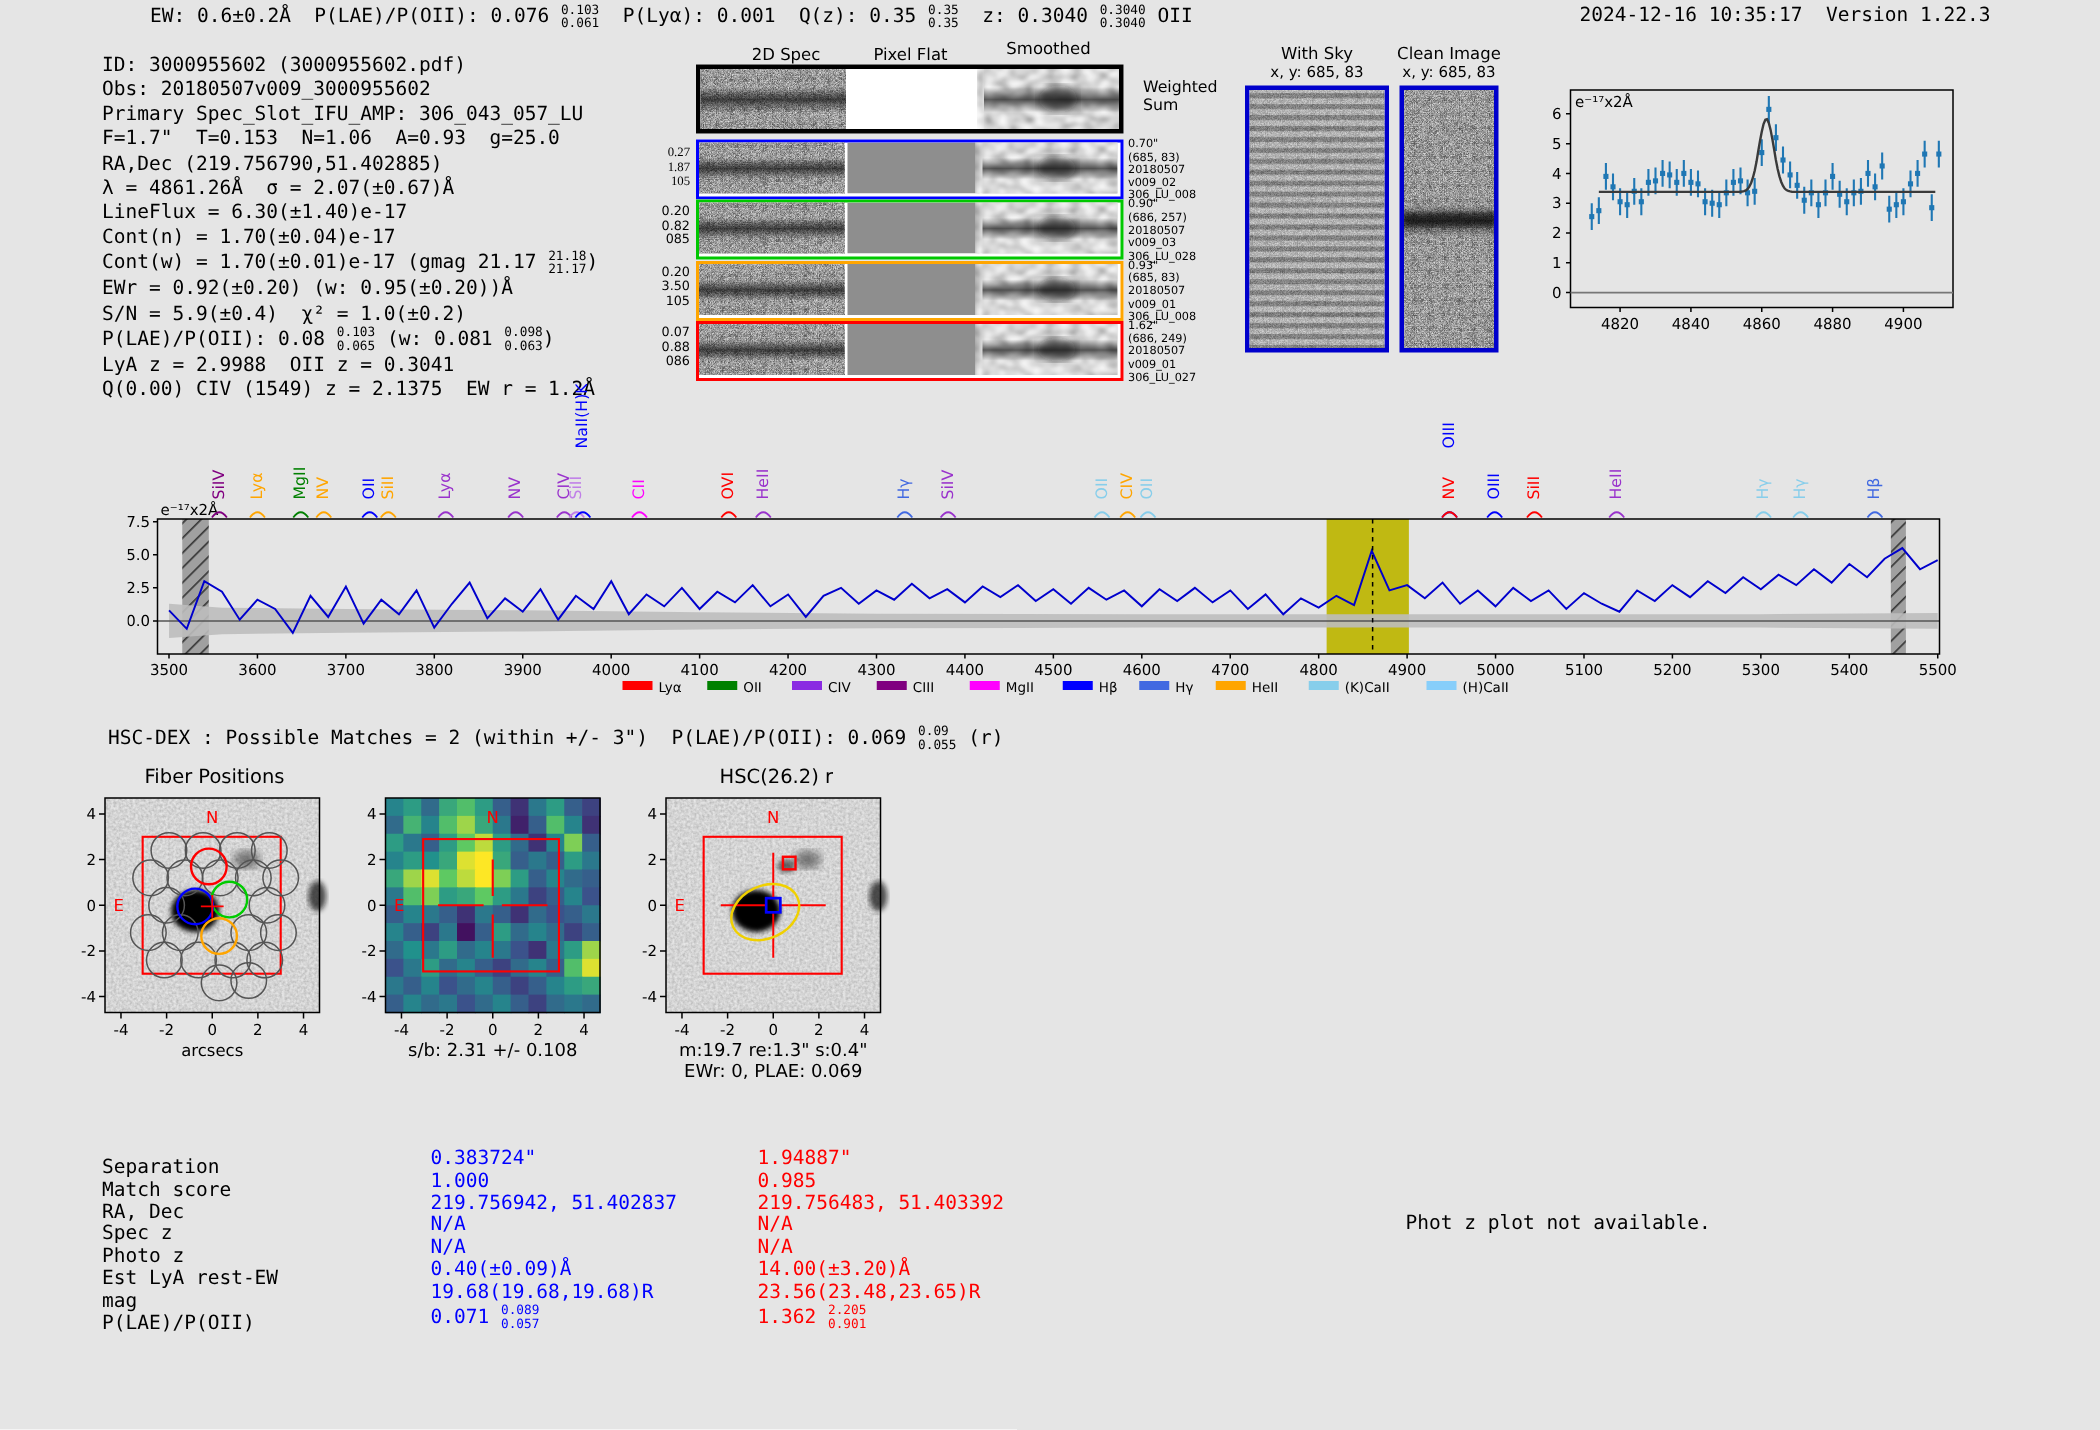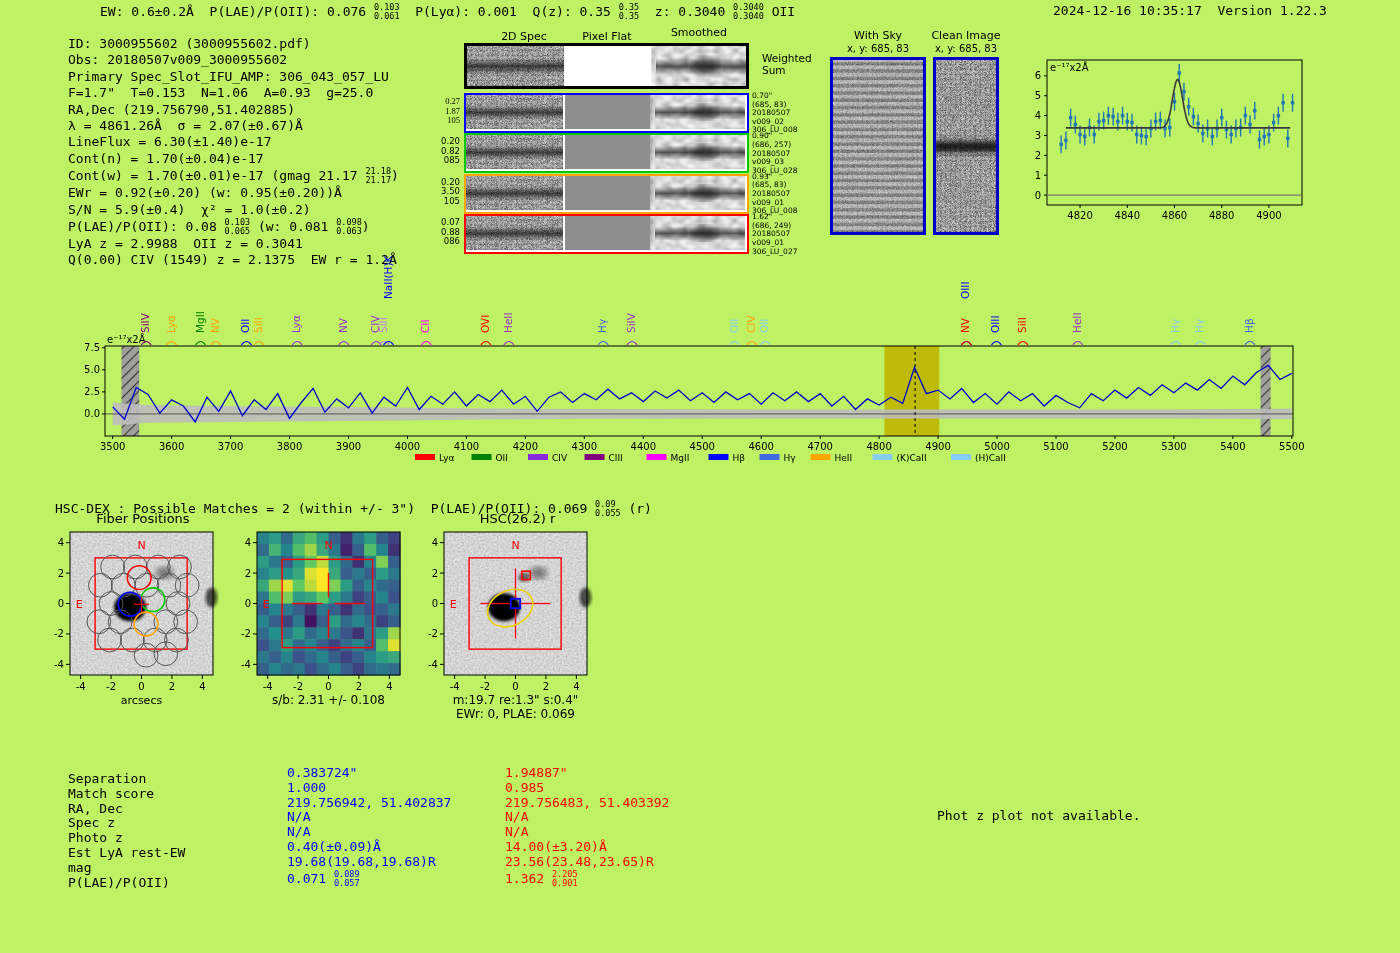--- a/index.html
+++ b/index.html
@@ -1,16 +1,16 @@
 <!DOCTYPE html>
 <html><head>
 <meta charset="utf-8">
 <style>
   html,body{margin:0;padding:0;background:#fff;}
-  #app{position:relative;width:1400px;height:953px;background:#bef264;overflow:hidden;
+  #app{position:relative;width:1400px;height:953px;background:#e5e5e5;overflow:hidden;
        font-family:"DejaVu Sans",sans-serif;color:#000;}
   .mono{font-family:"DejaVu Sans Mono",monospace;}
   .abs{position:absolute;}
   .hdr{font-size:13px;white-space:pre;}
   .info{font-size:13px;line-height:16.4px;white-space:pre;}
   .frac{display:inline-block;text-align:left;font-size:8.5px;line-height:1.05;vertical-align:-0.35em;}
   .frac div{white-space:pre;}
   .colhdr{font-size:11px;text-align:center;}
   .cut-title{font-size:11px;text-align:center;line-height:12px;}
   .cut-sub{font-size:10px;text-align:center;}
@@ -480,21 +480,21 @@
       <rect x="674.5" y="198" width="20" height="6" fill="#4169e1"></rect>
       <text x="698.5" y="205" font-size="9">Hγ</text>
       <rect x="725.5" y="198" width="20" height="6" fill="#ffa500"></rect>
       <text x="749.5" y="205" font-size="9">HeII</text>
       <rect x="787.5" y="198" width="20" height="6" fill="#87ceeb"></rect>
       <text x="811.5" y="205" font-size="9">(K)CaII</text>
       <rect x="866" y="198" width="20" height="6" fill="#87cefa"></rect>
       <text x="890" y="205" font-size="9">(H)CaII</text>
     </svg>
 
-  <div class="abs hdr mono" id="hsc-line" style="left:55px;top:484px;margin-top:16px;"><span>HSC-DEX : Possible Matches = 2 (within +/- 3")  P(LAE)/P(OII): 0.069 </span><span class="frac"><div>0.09</div><div>0.055</div></span><span> (r)</span></div>
+  <div class="abs hdr mono" id="hsc-line" style="left:72px;top:484px;"><span>HSC-DEX : Possible Matches = 2 (within +/- 3")  P(LAE)/P(OII): 0.069 </span><span class="frac"><div>0.09</div><div>0.055</div></span><span> (r)</span></div>
 
   <div class="abs maptitle" style="left:68px;top:511px;width:150px;">Fiber Positions</div>
   <div class="abs maptitle" style="left:255px;top:511px;width:150px;margin-top:21px;">Lineflux Map</div>
   <div class="abs maptitle" style="left:440px;top:511px;width:155px;">HSC(26.2) r</div>
 
   <svg class="abs" id="map-fiber" style="left:40px;top:524px;" width="185" height="200">
       <rect x="30" y="8" width="143" height="143" fill="#d8d8d8"></rect>
       <rect x="30" y="8" width="143" height="143" filter="url(#fLight)" opacity="0.8"></rect>
       <ellipse cx="90.09042553191489" cy="83.3031914893617" rx="16" ry="14" fill="#000" filter="url(#fBlur1)"></ellipse>
       <ellipse cx="124.31914893617021" cy="49.07446808510638" rx="9" ry="6" fill="#222" opacity="0.55" filter="url(#fBlur2)"></ellipse>

